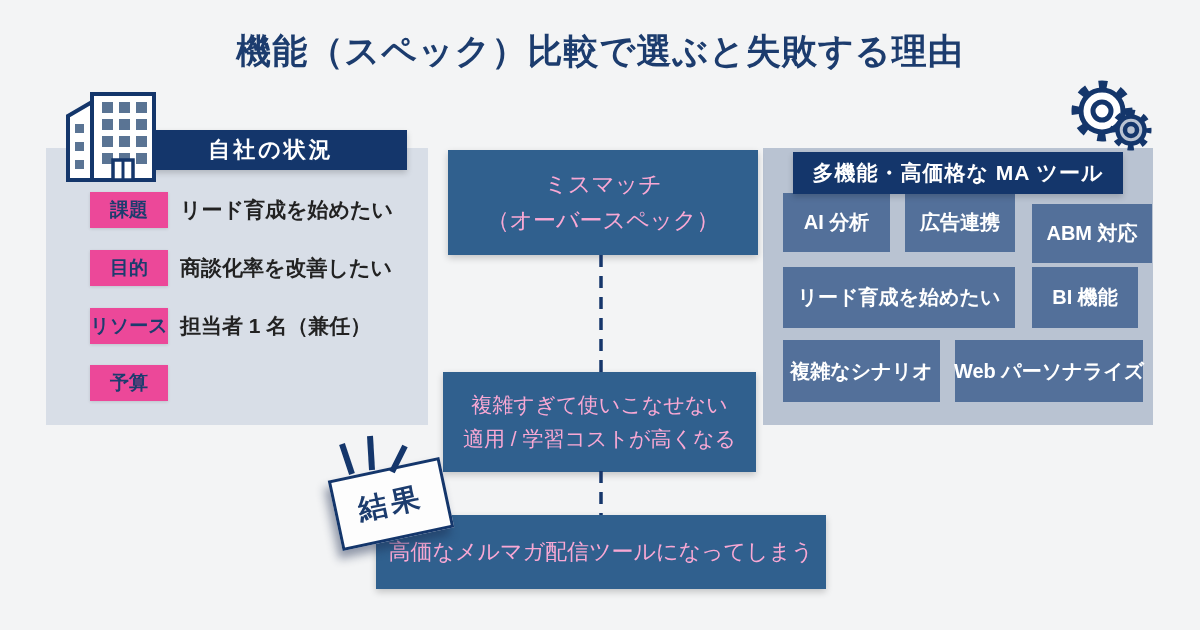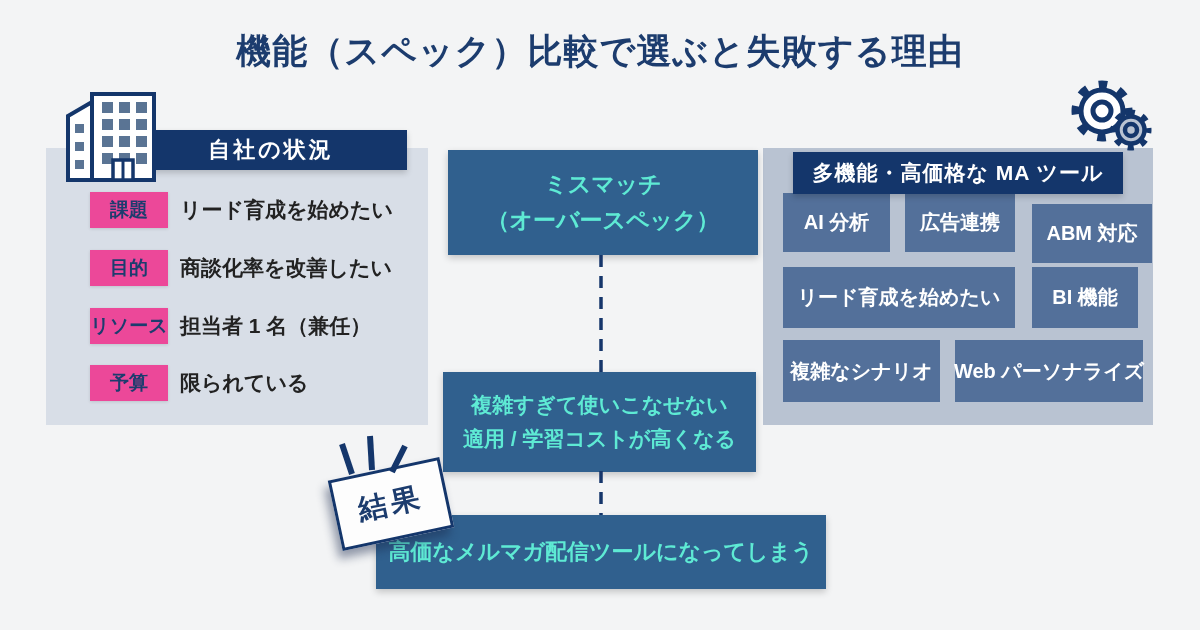--- a/index.html
+++ b/index.html
@@ -57,23 +57,23 @@
   .c1{left:20px;top:45px;width:107px;height:59px;}
   .c2{left:142px;top:45px;width:110px;height:59px;}
   .c3{left:269px;top:56px;width:120px;height:59px;}
   .c4{left:20px;top:119px;width:232px;height:61px;}
   .c5{left:269px;top:119px;width:106px;height:61px;}
   .c6{left:20px;top:192px;width:157px;height:62px;}
   .c7{left:192px;top:192px;width:188px;height:62px;}
 
   
   .steel{
-    position:absolute;background:#30608e;color:#5eead4;
+    position:absolute;background:#30608e;color:#f9a8d4;
     display:flex;flex-direction:column;align-items:center;justify-content:center;
-    font-weight:bold;text-align:center;
+    font-weight:normal;text-align:center;
     box-shadow:0 3px 7px rgba(0,0,0,0.20);
   }
   .box-mismatch{left:448px;top:150px;width:310px;height:105px;font-size:23px;line-height:1.55;}
   .box-problem{left:443px;top:372px;width:313px;height:100px;font-size:21px;line-height:1.6;}
   .box-result{left:376px;top:515px;width:450px;height:74px;font-size:22px;z-index:1;}
 
   .connector{position:absolute;z-index:0;}
 
   
   .badge{
@@ -105,21 +105,20 @@
     <div class="row r2">
       <span class="row-label">目的</span>
       <span class="row-text">商談化率を改善したい</span>
     </div>
     <div class="row r3">
       <span class="row-label">リソース</span>
       <span class="row-text">担当者 1 名（兼任）</span>
     </div>
     <div class="row r4">
       <span class="row-label">予算</span>
-      <span class="row-text">限られている</span>
     </div>
   </div>
 
   <div class="panel panel-right">
     <div class="chip c1">AI 分析</div>
     <div class="chip c2">広告連携</div>
     <div class="chip c3">ABM 対応</div>
     <div class="chip c4">リード育成を始めたい</div>
     <div class="chip c5">BI 機能</div>
     <div class="chip c6">複雑なシナリオ</div>

